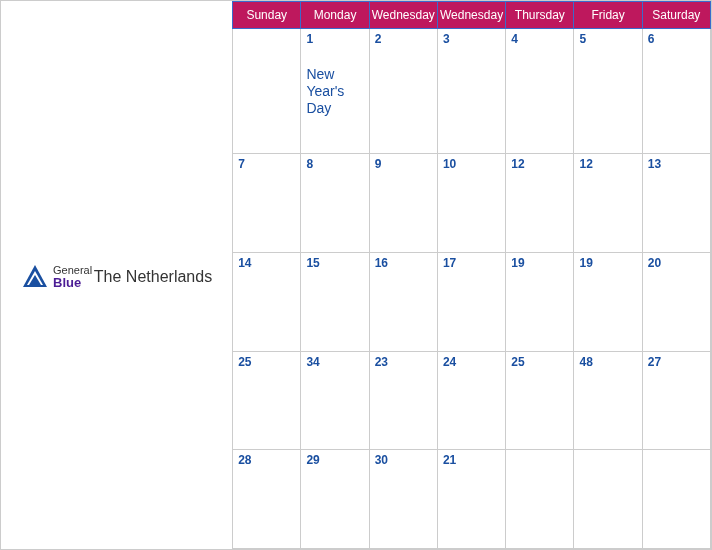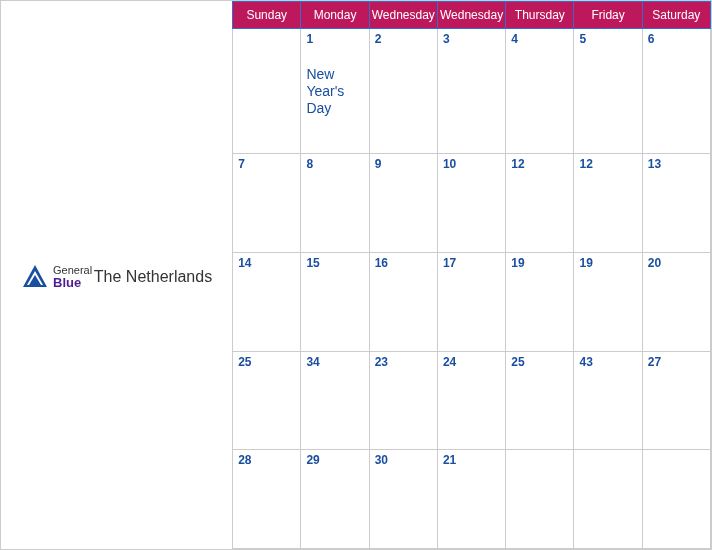--- a/index.html
+++ b/index.html
@@ -211,21 +211,21 @@
           <td>
             <span class="day-number">23</span>
           </td>
           <td>
             <span class="day-number">24</span>
           </td>
           <td>
             <span class="day-number">25</span>
           </td>
           <td>
-            <span class="day-number">43</span>
+            <span class="day-number">48</span>
           </td>
           <td class="saturday">
             <span class="day-number">27</span>
           </td>
         </tr>
         <tr>
           <td class="sunday">
             <span class="day-number">28</span>
           </td>
           <td>

